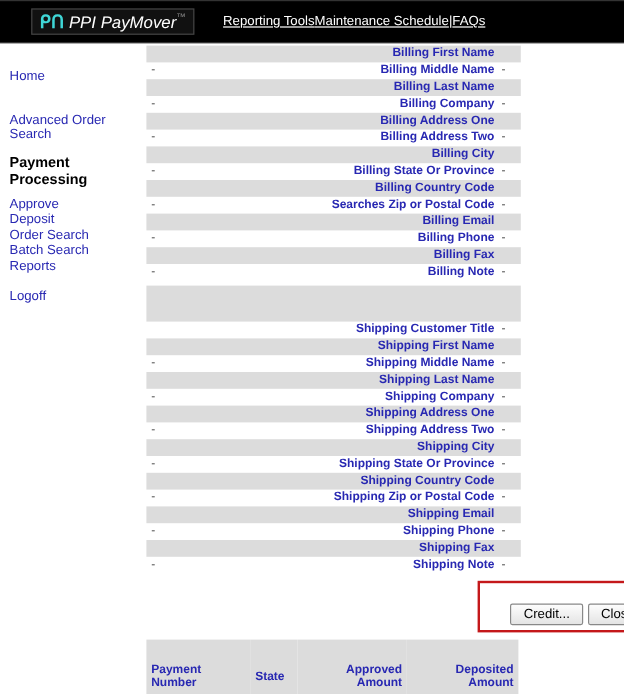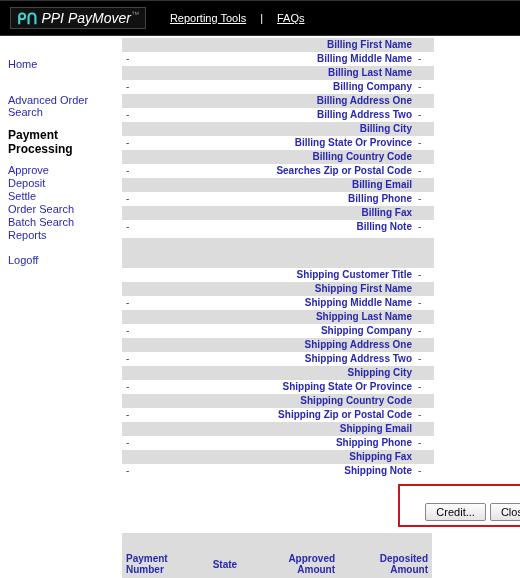--- a/index.html
+++ b/index.html
@@ -19,25 +19,26 @@
     align-items: center;
     gap: 24px;
   }
   .logo {
     display: flex;
     align-items: center;
     gap: 4px;
     background: #111;
     border: 1px solid #444;
     padding: 2px 6px;
+    margin-left: 16px;
   }
   .logo-icon { color: #3fd6d6; font-size: 15px; font-weight: bold; line-height: 1; }
   .logo-text { color: #fff; font-style: italic; font-size: 14px; }
   .logo-tm { color: #888; font-size: 8px; vertical-align: top; }
-  .topnav { display: flex; gap: 14px; color: #fff; font-size: 11px; align-items: center;}
+  .topnav { display: flex; color: #fff; font-size: 11px; align-items: center;}
   .topnav a { color: #fff; text-decoration: underline; }
   .topnav .divider { color: #fff; }
   .wrap { display: flex; }
   .side {
     width: 122px;
     padding: 22px 6px 6px 8px;
     font-size: 11px;
   }
   .side a { color: #2828b2; text-decoration: none; display: block; }
   .side .home { margin-bottom: 24px; }
@@ -119,36 +120,36 @@
 
 <div class="topbar">
   <div class="logo">
     <span class="logo-icon">ᑭᑎ</span>
     <span class="logo-text">
       <span>PPI</span> <span>PayMover</span><span class="logo-tm">™</span>
     </span>
   </div>
   <div class="topnav">
     <a href="#">Reporting Tools</a>
+    <a href="#">Maintenance Schedule</a>
     <span class="divider">|</span>
     <a href="#">FAQs</a>
   </div>
 </div>
 
 <div class="wrap">
   <div class="side">
     <a href="#" class="home">Home</a>
     <div class="group">
       <a href="#">Advanced Order Search</a>
     </div>
     <h4>Payment Processing</h4>
     <div class="group">
       <a href="#">Approve</a>
       <a href="#">Deposit</a>
-      <a href="#">Settle</a>
       <a href="#">Order Search</a>
       <a href="#">Batch Search</a>
       <a href="#">Reports</a>
     </div>
     <div style="height:12px"></div>
     <div class="group">
       <a href="#">Logoff</a>
     </div>
   </div>
 

